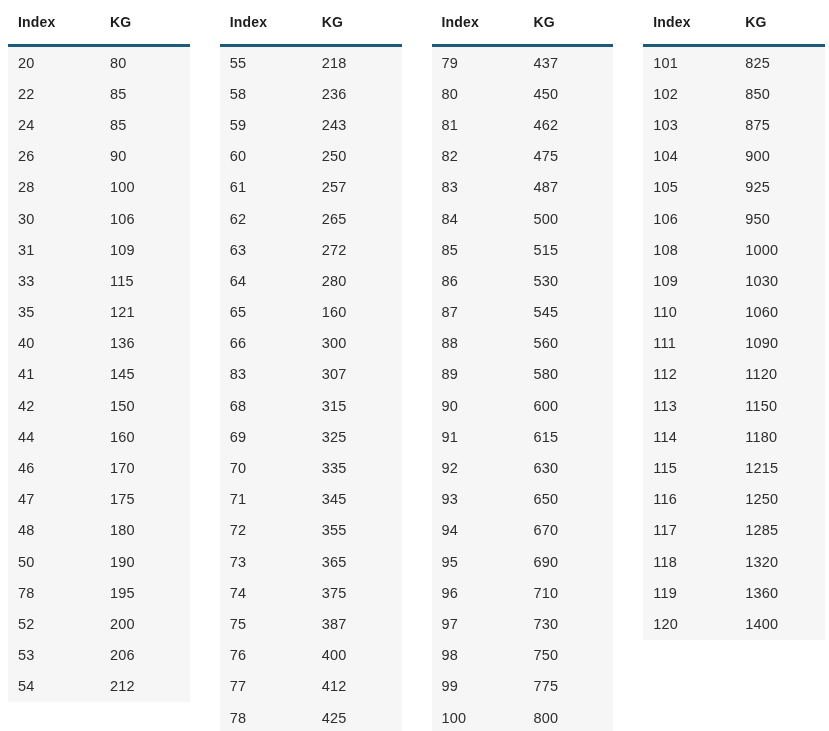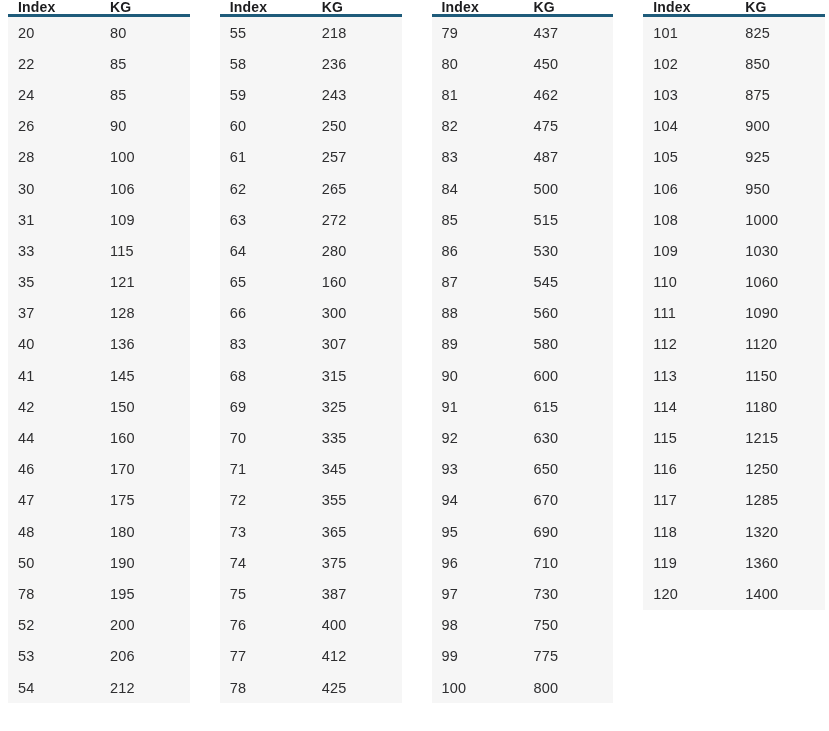--- a/index.html
+++ b/index.html
@@ -16,21 +16,21 @@
     display:grid;
     grid-template-columns:repeat(4,1fr);
     column-gap:30px;
     padding:0 4px 0 8px;
     align-items:start;
   }
   .lt{width:100%;}
   .lt-head{
     display:flex;
     align-items:center;
-    height:17px;
+    height:47px;
     border-bottom:3px solid var(--accent);
     background:var(--page-bg);
   }
   .lt-body{background:var(--body-bg);}
   .row{
     display:flex;
     align-items:center;
     height:31.2px;
   }
   .cell{
@@ -86,24 +86,20 @@
         </div>
         <div class="row">
           <div class="cell c1">33</div>
           <div class="cell c2">115</div>
         </div>
         <div class="row">
           <div class="cell c1">35</div>
           <div class="cell c2">121</div>
         </div>
         <div class="row">
-          <div class="cell c1">37</div>
-          <div class="cell c2">128</div>
-        </div>
-        <div class="row">
           <div class="cell c1">40</div>
           <div class="cell c2">136</div>
         </div>
         <div class="row">
           <div class="cell c1">41</div>
           <div class="cell c2">145</div>
         </div>
         <div class="row">
           <div class="cell c1">42</div>
           <div class="cell c2">150</div>

